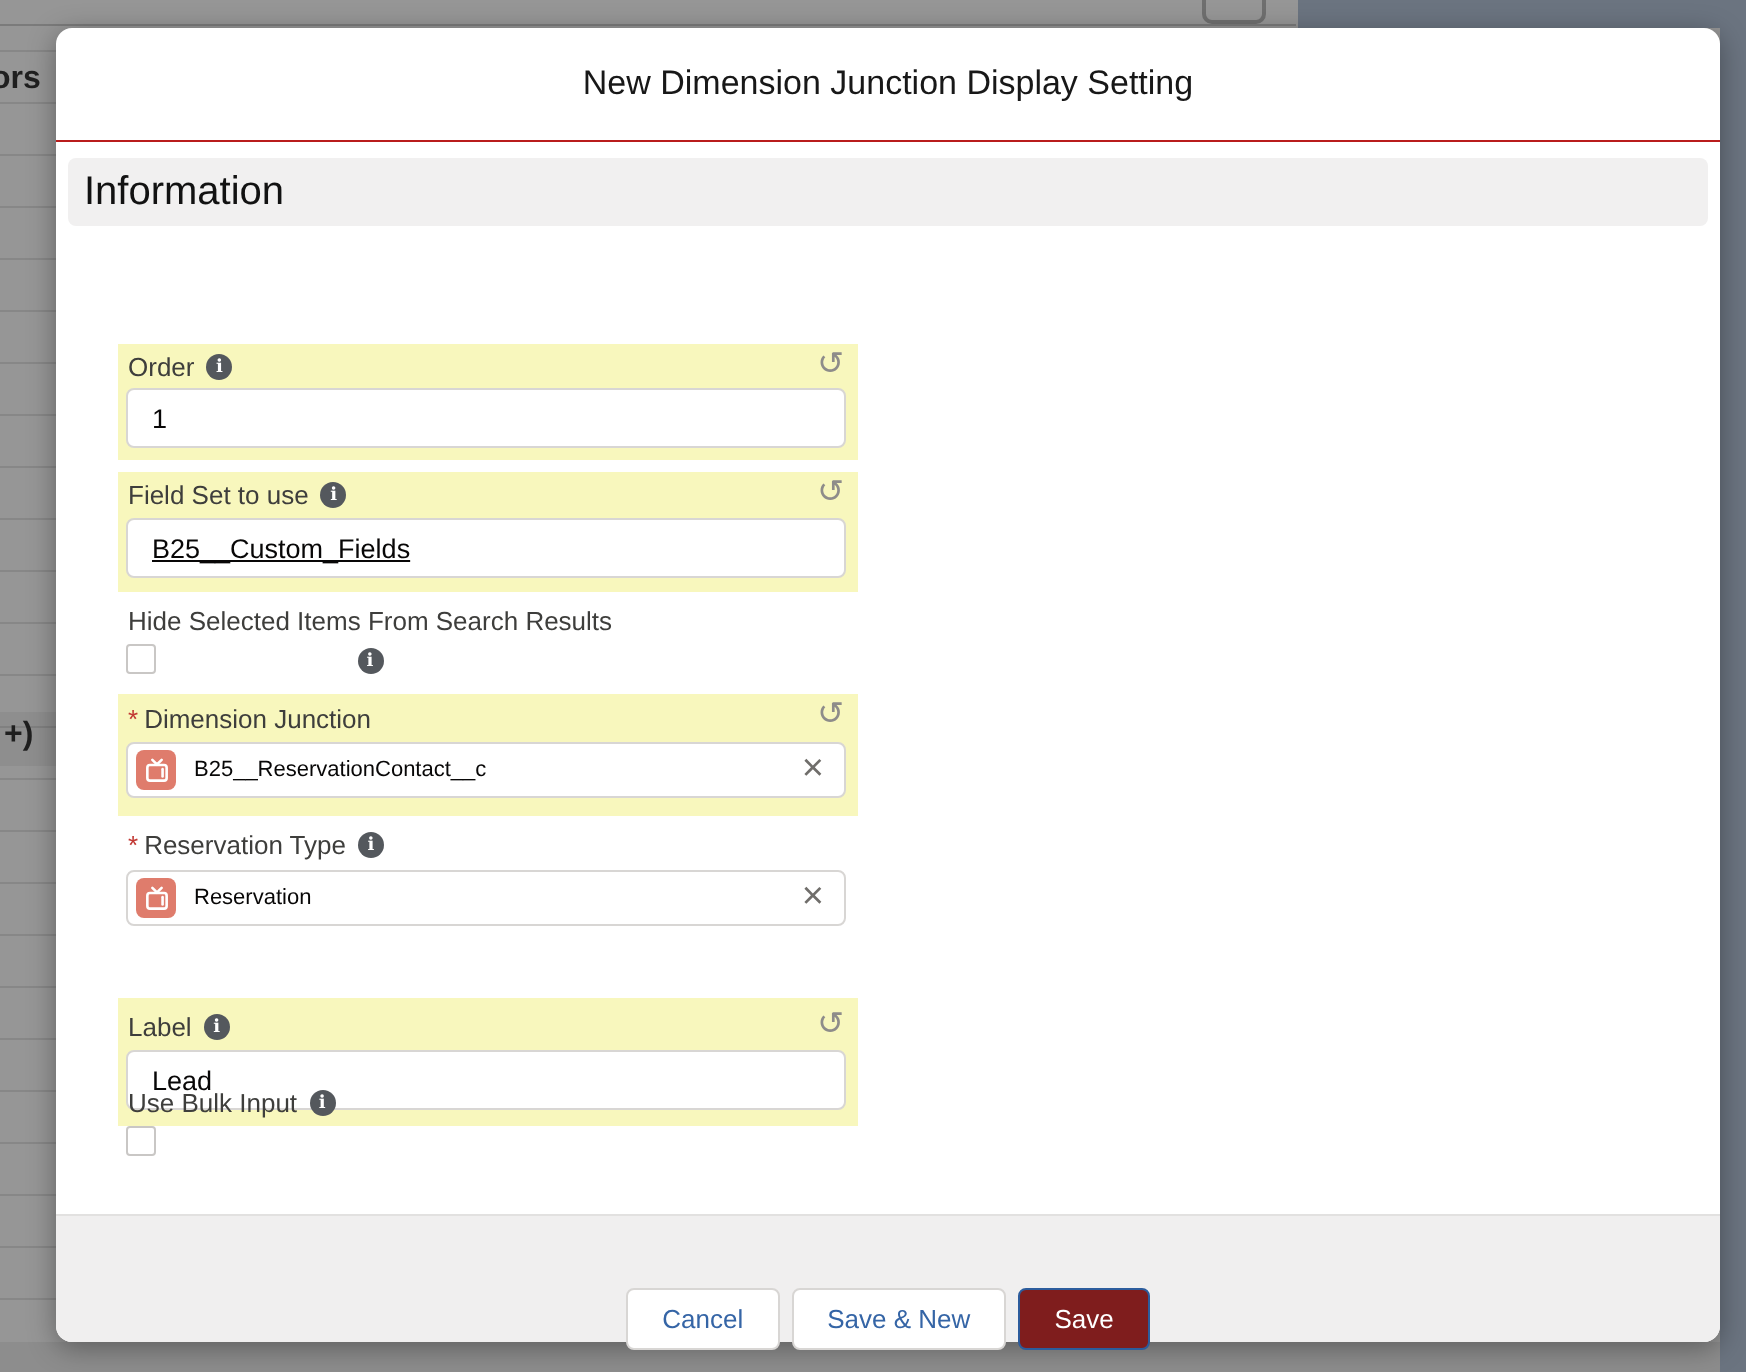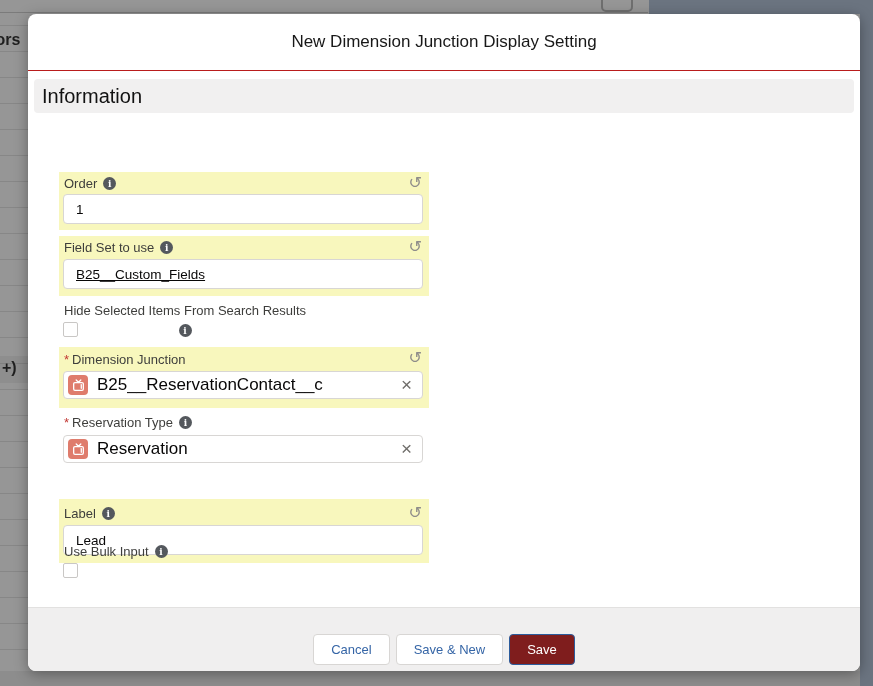--- a/index.html
+++ b/index.html
@@ -37,29 +37,29 @@
   .undo-icon{position:absolute;right:7px;top:3px;font-size:16px;line-height:16px;color:#8e8c8a;cursor:pointer;}
 
   .yellow-block{position:absolute;left:31px;width:370px;background:#f8f7bd;}
   .yb-label{position:absolute;left:5px;}
   .text-input{position:absolute;left:4px;width:360px;border:1px solid #d8d6d4;border-radius:4px;background:#fff;
     font-size:13.5px;color:#080707;padding:0 12px;outline:none;}
   .plain-label{position:absolute;left:36px;}
 
   .lookup{position:absolute;border:1px solid #d8d6d4;border-radius:4px;background:#fff;display:flex;align-items:center;
     padding:0 10px 0 4px;gap:9px;}
-  .lookup-text{flex:1;font-size:17px;color:#080707;white-space:nowrap;overflow:hidden;}
+  .lookup-text{flex:1;font-size:11px;color:#080707;white-space:nowrap;overflow:hidden;}
   .clear-x{font-size:19px;color:#706e6b;line-height:14px;cursor:pointer;font-weight:400;}
   .obj-icon{width:20px;height:20px;border-radius:4px;background:#df7c6c;flex:0 0 aupx;flex:0 0 auto;
     display:flex;align-items:center;justify-content:center;}
 
   .checkbox{position:absolute;left:35px;width:15px;height:15px;background:#fff;border:1px solid #c9c7c5;border-radius:2px;cursor:pointer;}
 
   .modal-footer{position:absolute;left:0;top:593px;width:100%;height:64px;background:#f0efef;border-top:1px solid #e2e1e0;
-    border-radius:0 0 8px 8px;display:flex;align-items:flex-start;justify-content:center;gap:6px;padding-top:26px;}
+    border-radius:0 0 8px 8px;display:flex;align-items:flex-start;justify-content:center;gap:6px;padding-top:36px;}
   .btn{height:31px;border-radius:4px;font-size:13px;display:flex;align-items:center;justify-content:center;
     padding:0 17px;cursor:pointer;}
   .btn-neutral{background:#fff;border:1px solid #d8d6d4;color:#3565a6;}
   .btn-brand{border:1px solid #2c5c9c;color:#fff;}
 </style>
 </head>
 <body>
 
 <div id="stage">
 

